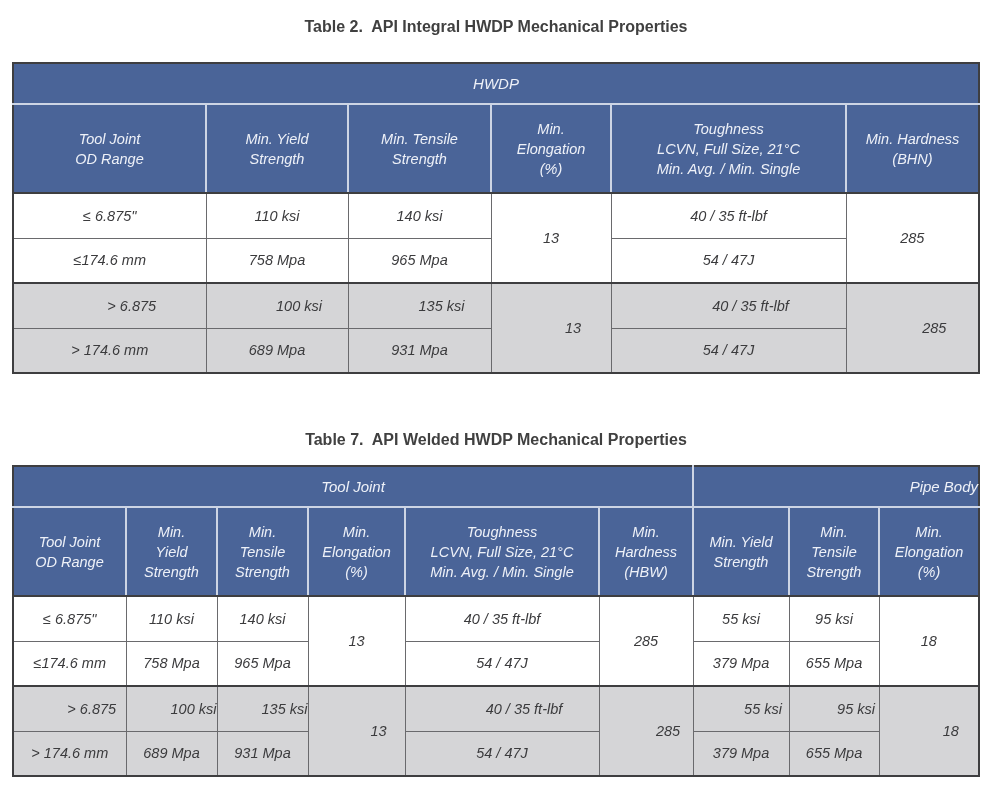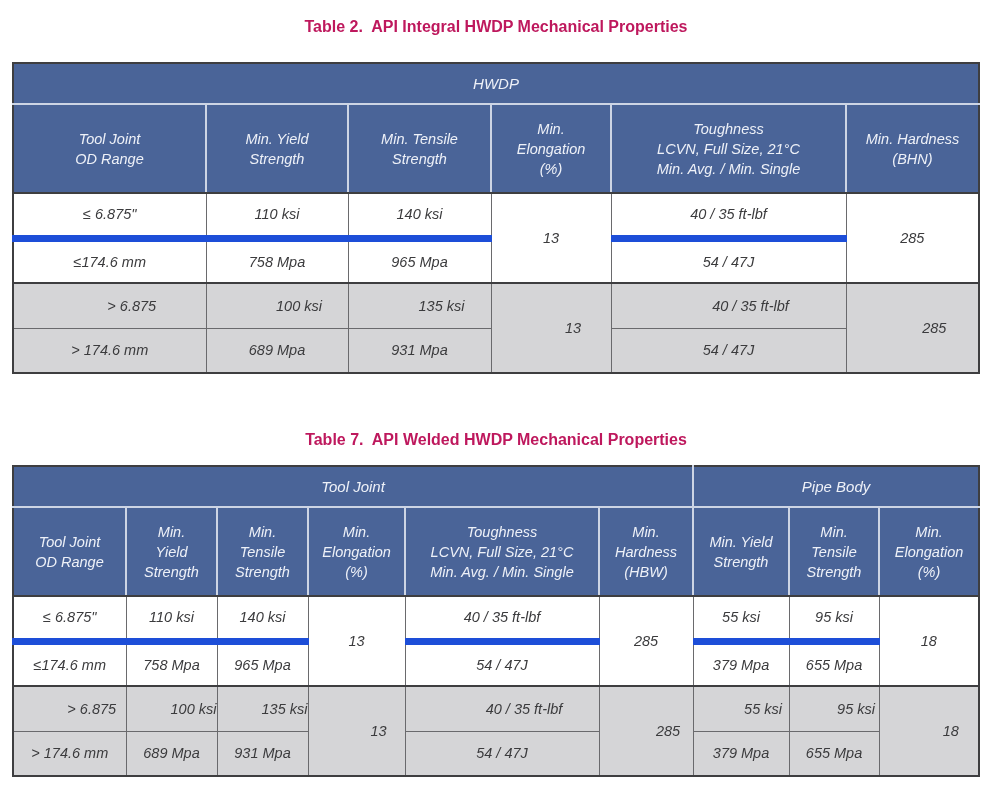--- a/index.html
+++ b/index.html
@@ -10,21 +10,21 @@
     color:#3b3b3d;
   }
   .page { position:relative; width:992px; height:792px; background:#ffffff; overflow:hidden; }
 
   .tbl-title {
     margin-top:17px;
     text-align:center;
     font-weight:bold;
     font-size:16px;
     line-height:19px;
-    color:#be185d;
+    color:#404040;
     white-space:pre;
   }
   .tbl-title.second { margin-top:56px; }
 
   table.props {
     margin-left:12px;
     width:966px;
     border-collapse:collapse;
     table-layout:fixed;
     border:2.5px solid #3e3e40;
@@ -41,21 +41,21 @@
   }
 
   
   tr.banner th {
     background:var(--header-blue, #4a6498);
     color:var(--header-text, #eef1f8);
     font-size:15px;
     height:41px;
     border-bottom:2px solid var(--header-divider, #cdd5e5);
   }
-  tr.banner th + th { border-left:2px solid var(--header-divider, #cdd5e5); }
+  tr.banner th + th { border-left:2px solid var(--header-divider, #cdd5e5);text-align:right; }
 
   
   tr.colhead th {
     background:var(--header-blue, #4a6498);
     color:var(--header-text, #eef1f8);
     font-size:14.5px;
     line-height:20px;
     height:89px;
     border-bottom:2.5px solid #3e3e40;
   }
@@ -64,21 +64,21 @@
   
   tbody td {
     font-size:14.5px;
     height:45px;
     background:var(--row-white, #ffffff);
     border:1.5px solid #6a6a6d;
     color:#3b3b3d;
   }
   tr.gray td { background:var(--row-gray, #d5d5d7); }
 
-  tr.r2 td { border-top:7px solid #1d4ed8; }
+  tr.r2 td { border-top:1px solid #1d4ed8; }
   tr.r3 td { border-top:2.5px solid #3e3e40;padding-left:44px; }
   tr.r4 td { border-top:1.5px solid #4b4b4e; }
 </style>
 </head>
 <body>
 
 <div class="page">
 
   <div class="tbl-title">Table 2.  API Integral HWDP Mechanical Properties</div>
 

